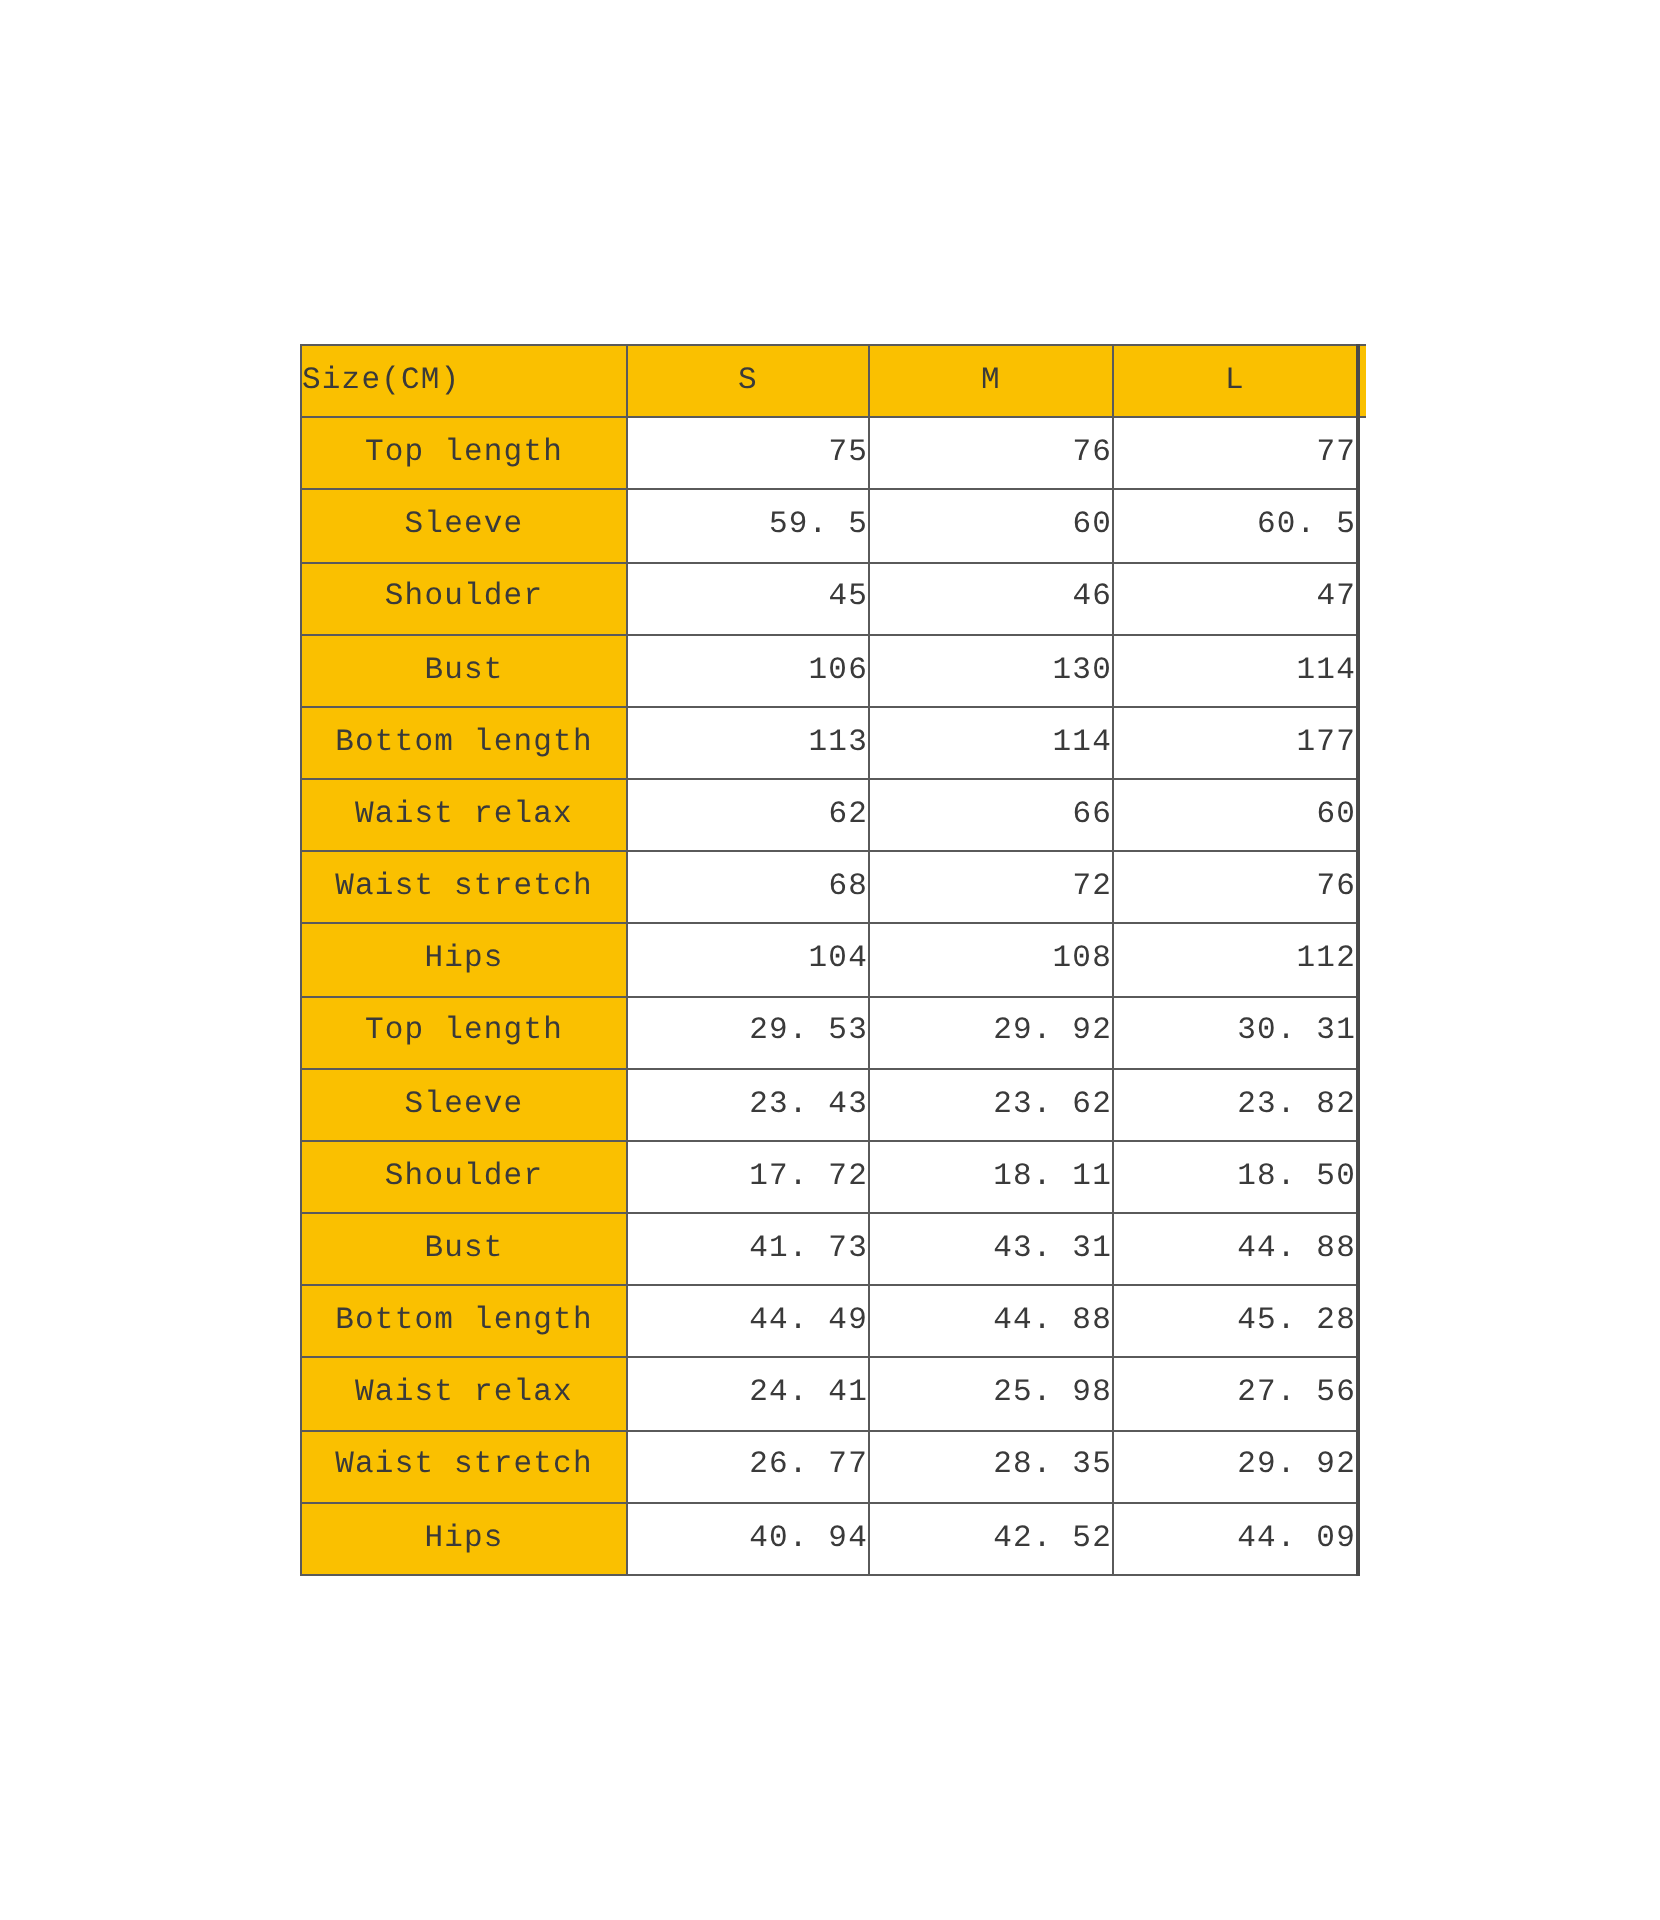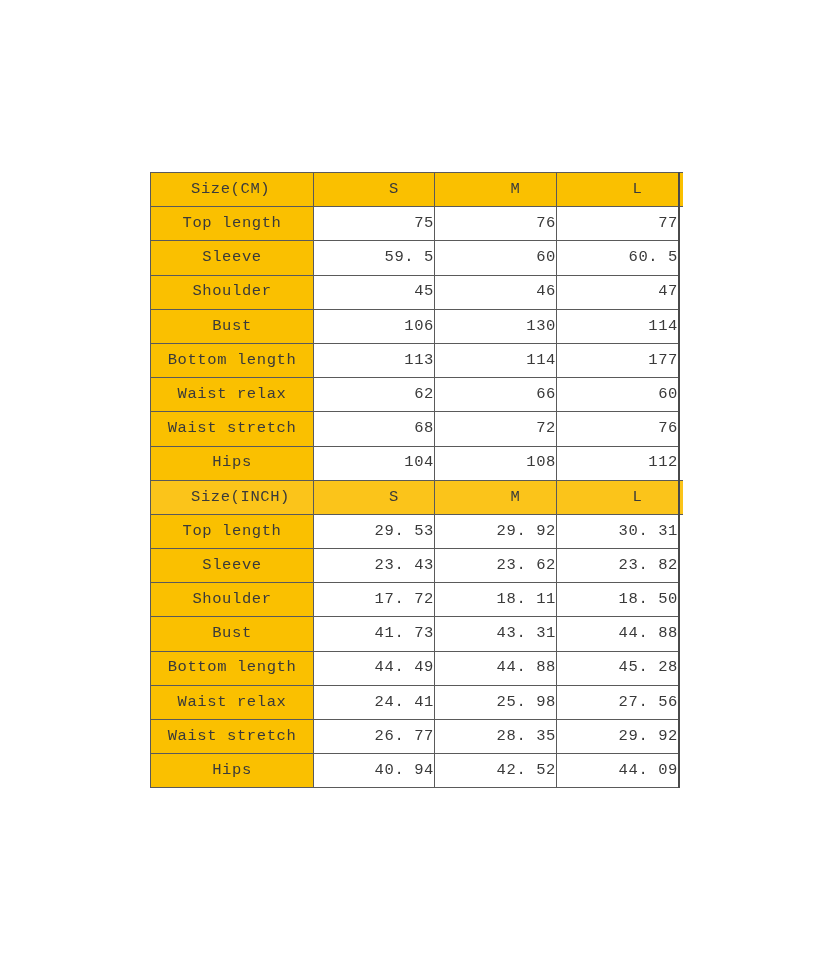--- a/index.html
+++ b/index.html
@@ -62,21 +62,20 @@
   
   td.value-cell {
     background: #ffffff;
     text-align: right;
   }
 
   
   tr.section-header td {
     background: #FAC000;
     text-align: center;
-    padding-left: 40px;
   }
   tr.section-header td.label-cell {
     text-align: left;
   }
   tr.section-header.inch td {
     background: #FBC41A;
   }
 
   
   tr.section-header td.last-col {
@@ -166,26 +165,20 @@
           <td class="value-cell">68</td>
           <td class="value-cell">72</td>
           <td class="value-cell">76</td>
         </tr>
         <tr>
           <td class="label-cell">Hips</td>
           <td class="value-cell">104</td>
           <td class="value-cell">108</td>
           <td class="value-cell">112</td>
         </tr>
-        <tr class="section-header inch">
-          <td class="label-cell">Size(INCH)</td>
-          <td>S</td>
-          <td>M</td>
-          <td class="last-col">L</td>
-        </tr>
         <tr>
           <td class="label-cell">Top length</td>
           <td class="value-cell">29. 53</td>
           <td class="value-cell">29. 92</td>
           <td class="value-cell">30. 31</td>
         </tr>
         <tr>
           <td class="label-cell">Sleeve</td>
           <td class="value-cell">23. 43</td>
           <td class="value-cell">23. 62</td>

